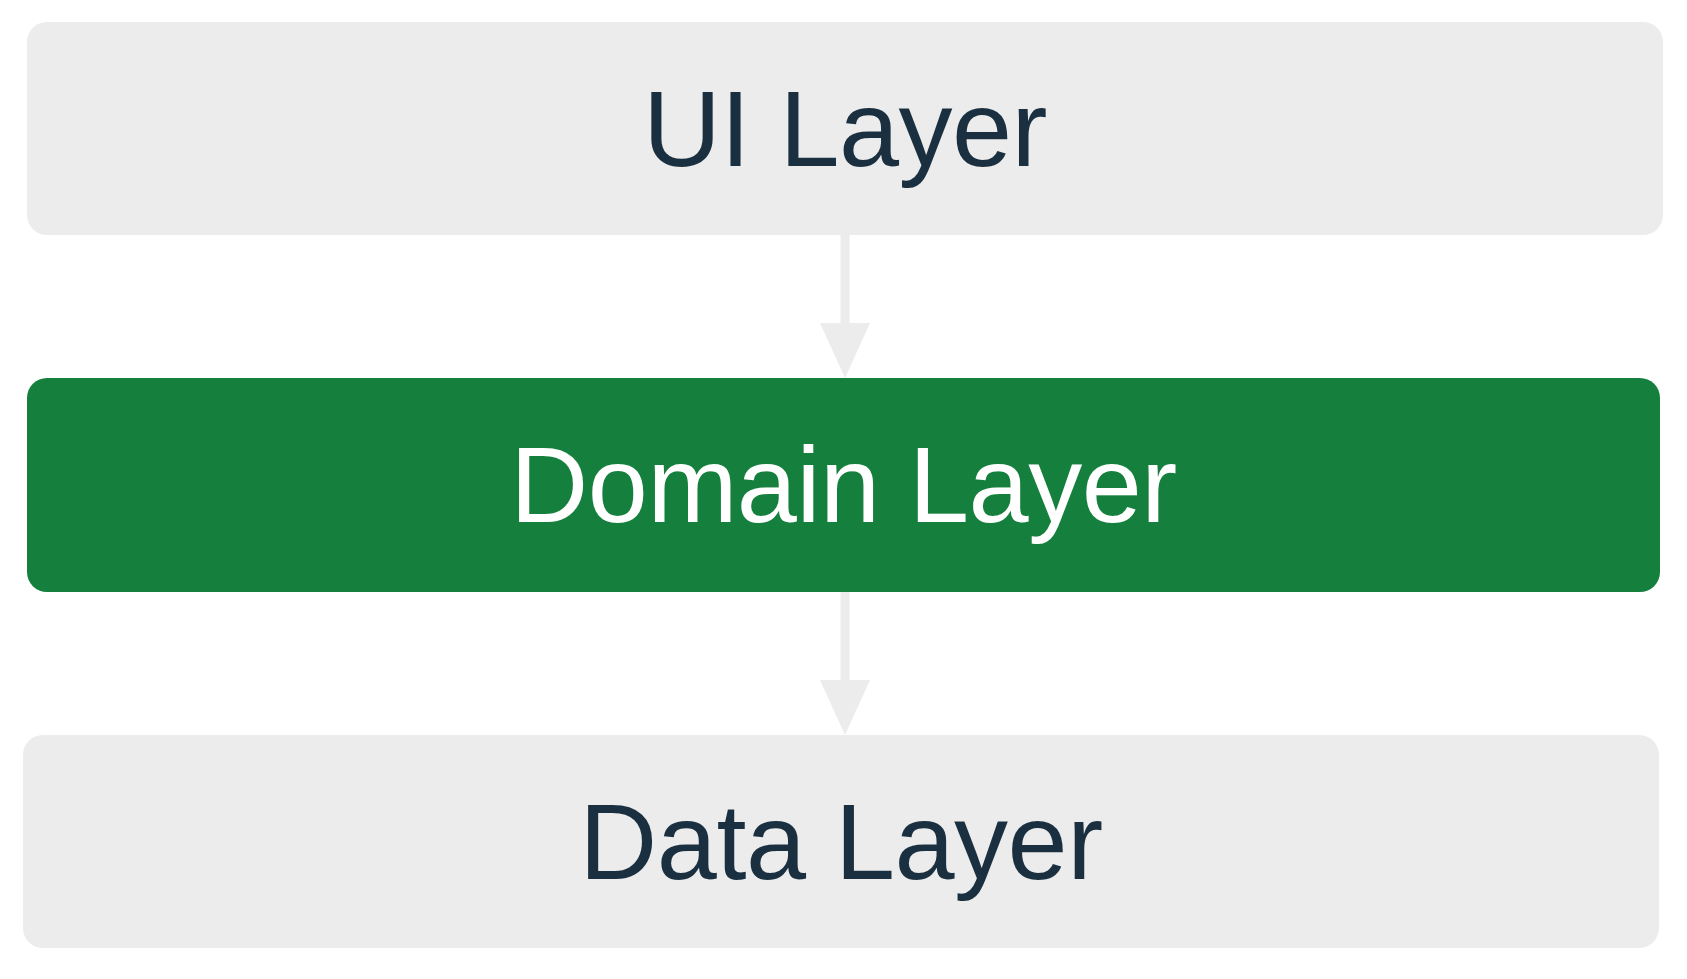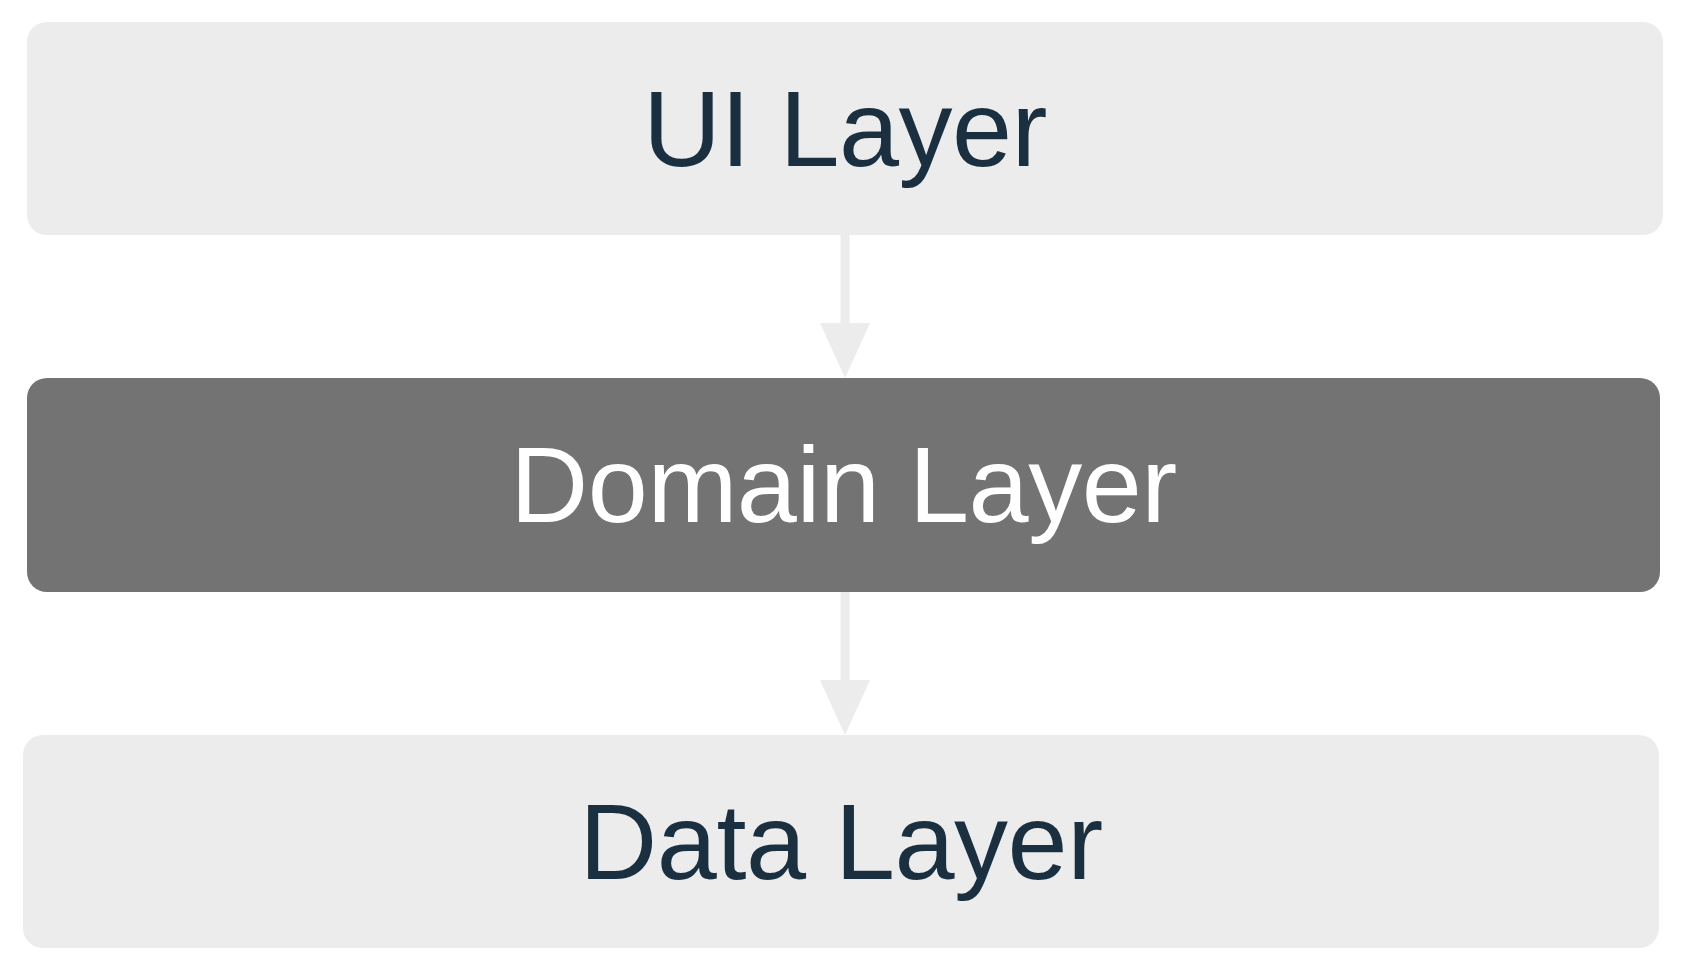--- a/index.html
+++ b/index.html
@@ -92,21 +92,21 @@
   </svg>
 
   <svg class="connector-arrow" viewBox="0 0 1687 979" aria-hidden="true">
     <path d="M 840.5 592 L 849.5 592 L 849.5 680 L 870 680 L 845 735 L 820 680 L 840.5 680 Z" fill="#ececec"></path>
   </svg>
 
   <div class="layer-box" id="box-ui-layer" style="background: rgb(236, 236, 236);">
     <span class="layer-label" style="color: rgb(26, 48, 64);">UI Layer</span>
   </div>
 
-  <div class="layer-box" id="box-domain-layer" style="background: #737373;">
+  <div class="layer-box" id="box-domain-layer" style="background: #15803d;">
     <span class="layer-label" style="color: rgb(255, 255, 255);">Domain Layer</span>
   </div>
 
   <div class="layer-box" id="box-data-layer" style="background: rgb(236, 236, 236);">
     <span class="layer-label" style="color: rgb(26, 48, 64);">Data Layer</span>
   </div>
 
 </div>
 
 </body></html>

